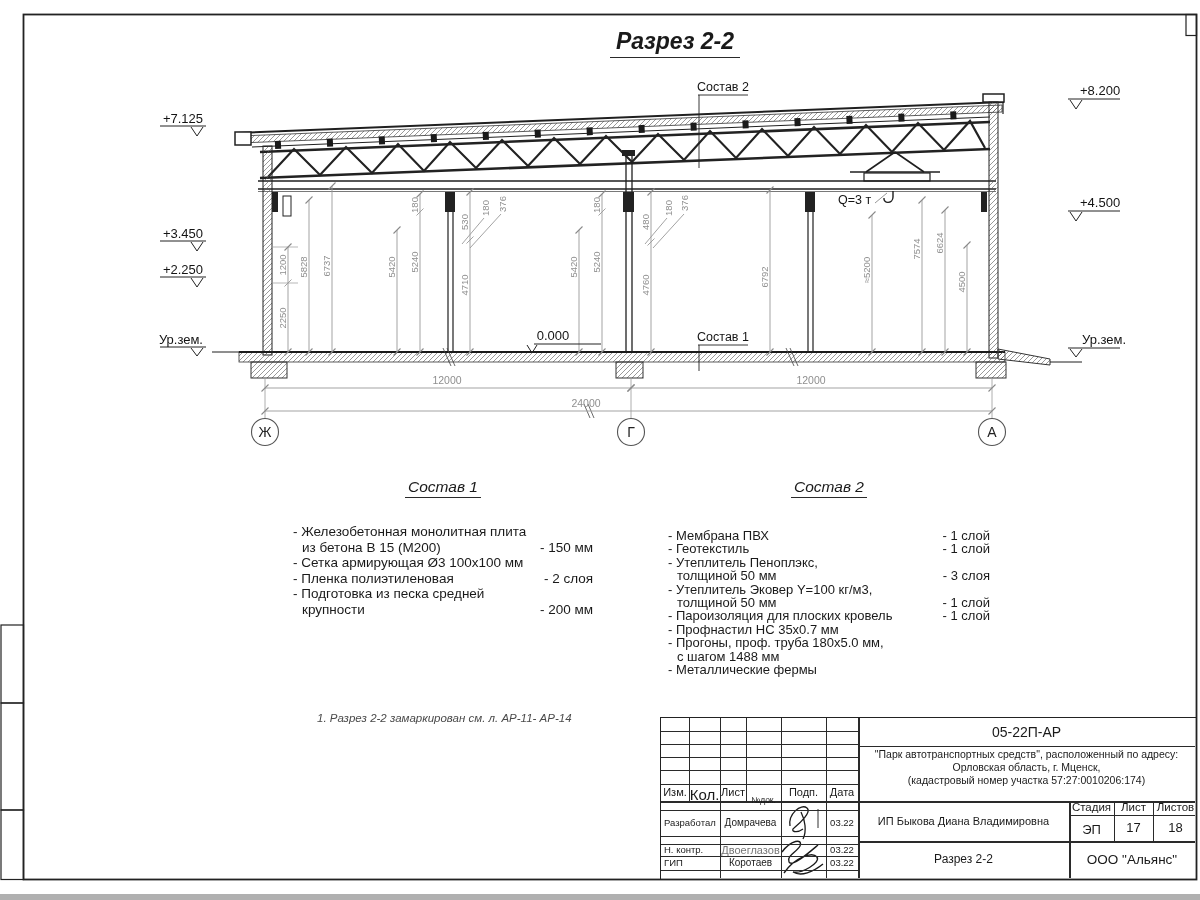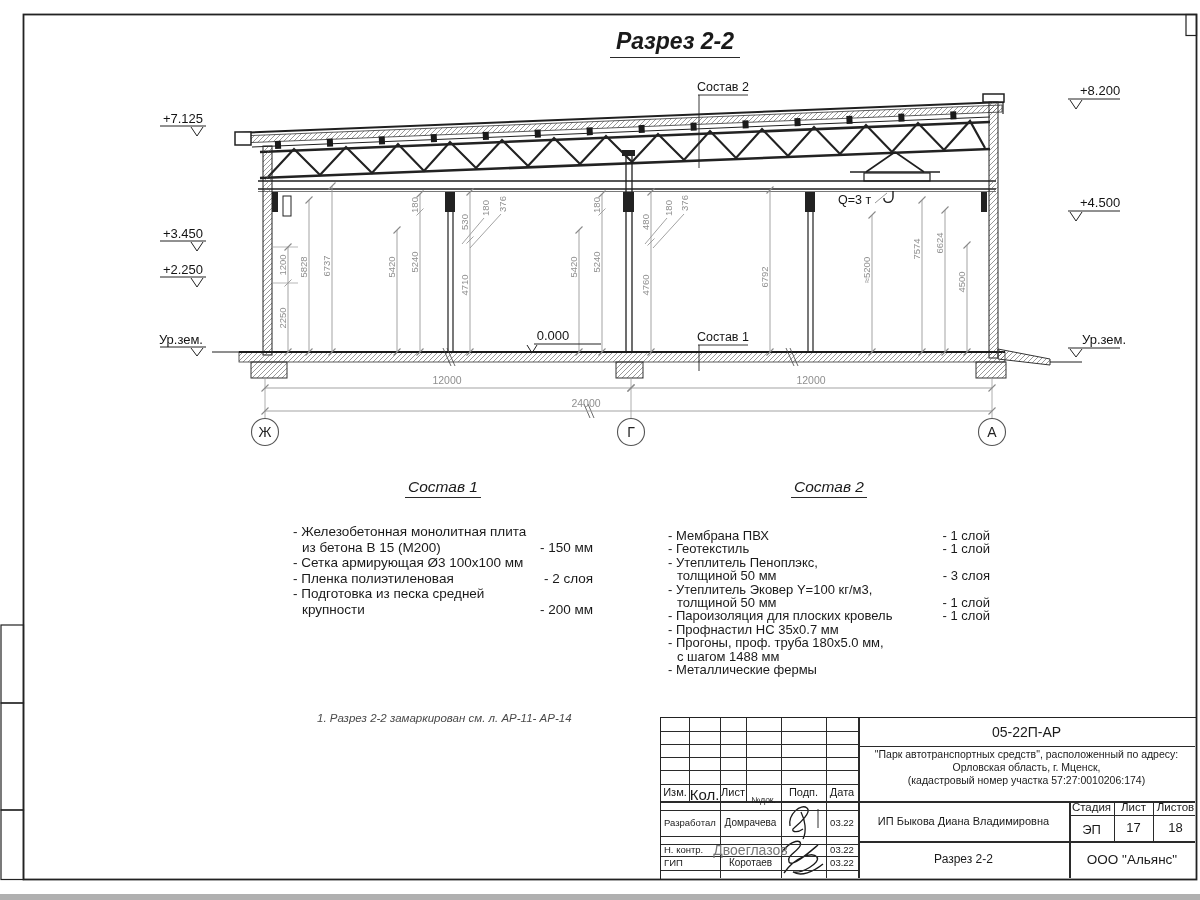--- a/index.html
+++ b/index.html
@@ -366,21 +366,21 @@
   <div class="cell" style="left:59px;top:66px;width:26px;height:17px;font-size:11px">Лист</div>
   <div class="cell" style="left:85px;top:66px;width:35px;height:33px;font-size:8.5px">№док.</div>
   <div class="cell" style="left:120px;top:66px;width:45px;height:17px;font-size:11px">Подп.</div>
   <div class="cell" style="left:165px;top:66px;width:32px;height:17px;font-size:11px">Дата</div>
 
   <div class="cell left" style="left:3px;top:92px;width:56px;height:26px;font-size:9.5px">Разработал</div>
   <div class="cell" style="left:59px;top:92px;width:61px;height:26px;font-size:10px">Домрачева</div>
   <div class="cell" style="left:165px;top:92px;width:32px;height:26px;font-size:9.5px">03.22</div>
 
   <div class="cell left" style="left:3px;top:126px;width:56px;height:12px;font-size:9.5px">Н. контр.</div>
-  <div class="cell" style="left:59px;top:126px;width:61px;height:12px;font-size:14px;color:#777">Двоеглазов</div>
+  <div class="cell" style="left:59px;top:126px;width:61px;height:12px;font-size:11px;color:#777">Двоеглазов</div>
   <div class="cell" style="left:165px;top:126px;width:32px;height:12px;font-size:9.5px">03.22</div>
 
   <div class="cell left" style="left:3px;top:138px;width:56px;height:14px;font-size:9.5px">ГИП</div>
   <div class="cell" style="left:59px;top:138px;width:61px;height:14px;font-size:10px">Коротаев</div>
   <div class="cell" style="left:165px;top:138px;width:32px;height:14px;font-size:9.5px">03.22</div>
 
   <div class="cell" style="left:197px;top:0;width:337px;height:28px;font-size:14px">05-22П-АР</div>
   <div class="cell" style="left:197px;top:30px;width:337px;height:12px;font-size:10.5px">"Парк автотранспортных средств",  расположенный по адресу:</div>
   <div class="cell" style="left:197px;top:43px;width:337px;height:12px;font-size:10.5px">Орловская область, г. Мценск,</div>
   <div class="cell" style="left:197px;top:56px;width:337px;height:12px;font-size:10.5px">(кадастровый номер участка 57:27:0010206:174)</div>

